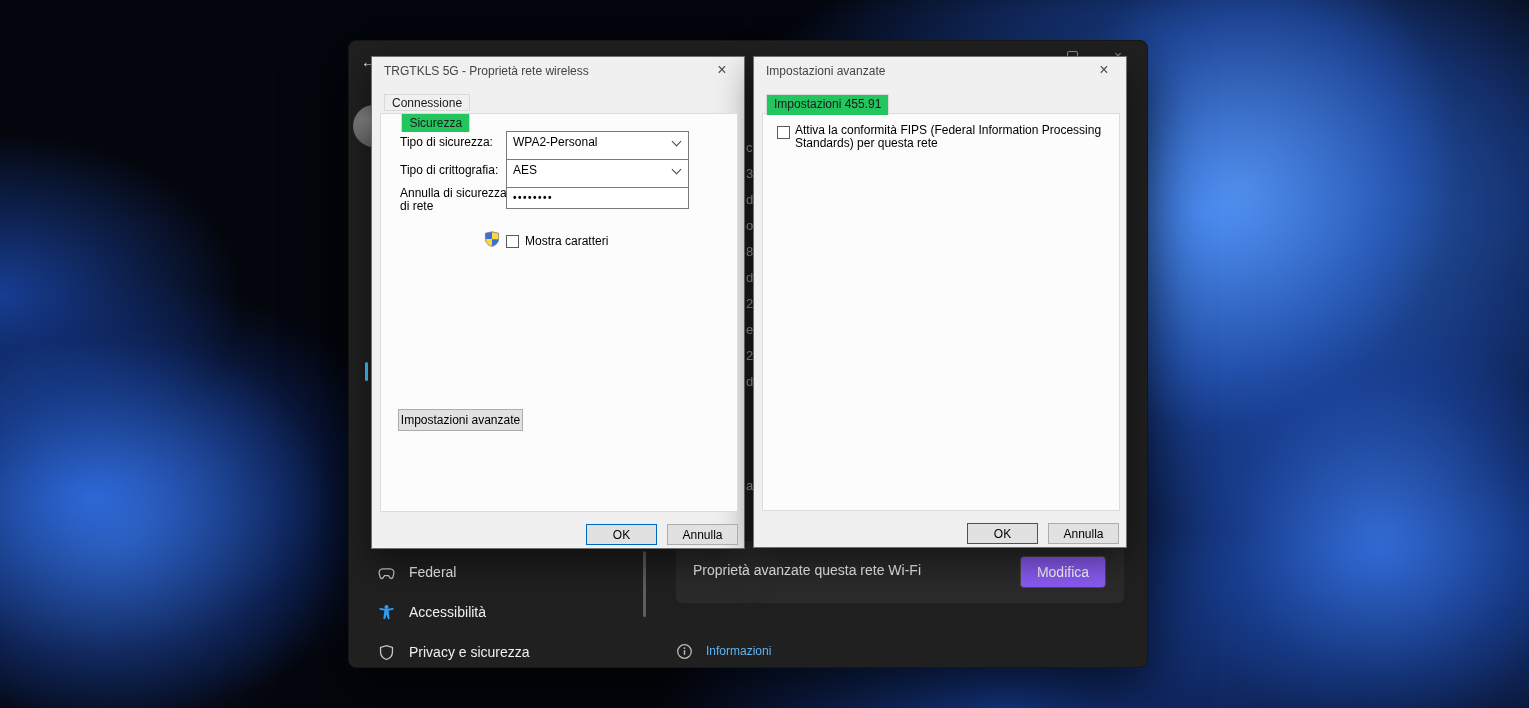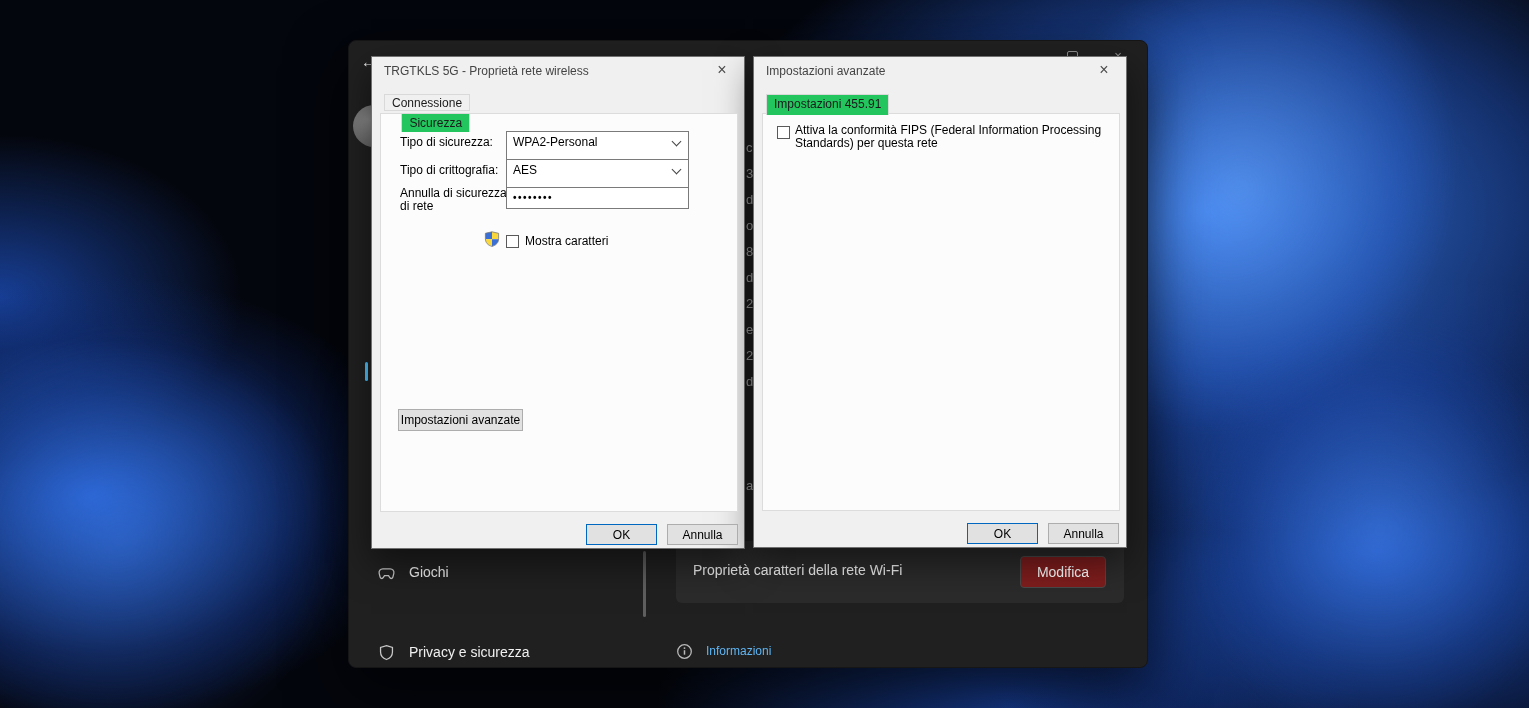--- a/index.html
+++ b/index.html
@@ -40,21 +40,21 @@
   .ctl-max-box { display:inline-block; width:9px; height:9px; border:1px solid #8f8f8f; border-radius:2px; vertical-align:middle; }
   #avatar { position:absolute; left:4px; top:64px; width:42px; height:42px; border-radius:50%;
     background:radial-gradient(circle at 35% 35%, #8a8a8a, #565656); }
   #accent-bar { position:absolute; left:16px; top:321px; width:3px; height:19px; border-radius:2px; }
   .nav { position:absolute; left:16px; width:272px; height:36px; display:flex; align-items:center;
     gap:14px; padding-left:13px; box-sizing:border-box; font-size:14px; border-radius:4px; color:#f0f0f0; }
   #nav-giochi { top:513px; } #nav-accessibilita { top:553px; } #nav-privacy { top:593px; }
   #scrollbar { position:absolute; left:294px; top:510px; width:3px; height:66px; background:#5f5f5f; border-radius:2px; }
   #wifi-card { position:absolute; left:327px; top:500px; width:448px; height:62px; background:#2b2b2b; border-radius:6px; }
   #wifi-card-label { position:absolute; left:17px; top:21px; font-size:14px; color:#f0f0f0; }
-  #btn-modifica { position:absolute; right:18px; top:15px; width:86px; height:32px; background:#7f1d1d;
+  #btn-modifica { position:absolute; right:18px; top:15px; width:86px; height:32px; background:#8b5cf6;
     border:1px solid #4a4a4a; border-radius:4px; color:#fff; font-size:14px; font-family:inherit; }
   #info-row { position:absolute; left:327px; top:596px; height:28px; display:flex; align-items:center; gap:13px; }
   #info-label { font-size:12px; }
   #clipped-frag { position:absolute; left:397px; top:94px; width:12px; line-height:26px; font-size:13px;
     color:#ababab; white-space:pre-line; overflow:hidden; }
 
   
   .dlg { position:absolute; background:#f0f0f0; border:1px solid #707070;
     box-shadow:0 14px 34px rgba(0,0,0,.5); box-sizing:border-box; font-size:12px; color:#000; }
   #dlg-wireless { left:371px; top:56px; width:374px; height:493px; }
@@ -125,33 +125,42 @@
       <div class="ctl"><span>×</span></div>
     </div>
 
     <div id="avatar"></div>
     <div id="accent-bar" style="background:#4cc2ff;"></div>
 
     <div class="nav" id="nav-giochi">
       <svg width="17" height="17" viewBox="0 0 16 16">
           <path d="M4.5 4.5 h7 a3.5 3.5 0 0 1 3.4 4.3 l-.9 3.6 a1.6 1.6 0 0 1 -2.9 .5 L9.9 11 H6.1 l-1.2 1.9 a1.6 1.6 0 0 1 -2.9 -.5 l-.9 -3.6 A3.5 3.5 0 0 1 4.5 4.5 Z" fill="none" stroke="#c7c7c7" stroke-width="1.2"></path>
         </svg>
-      <span>Giochi</span>
+      <span>Federal</span>
+    </div>
+    <div class="nav" id="nav-accessibilita">
+      <svg width="17" height="17" viewBox="0 0 16 16">
+          <g fill="#2f9cf4">
+            <circle cx="8" cy="2.8" r="1.9"></circle>
+            <path d="M1.8 5.4 a.9 .9 0 0 1 .5 -1.7 c3.8 1 7.6 1 11.4 0 a.9 .9 0 0 1 .5 1.7 c-1.6 .45 -3.1 .7 -4.2 .8 l.9 7.2 a.9 .9 0 0 1 -1.75 .35 L8 10.2 l-1.15 3.55 a.9 .9 0 0 1 -1.75 -.35 l.9 -7.2 c-1.1 -.1 -2.6 -.35 -4.2 -.8 Z"></path>
+          </g>
+        </svg>
+      <span>Accessibilità</span>
     </div>
     <div class="nav" id="nav-privacy">
       <svg width="17" height="17" viewBox="0 0 16 16">
           <path d="M8 1.6 L13.6 3.2 V7.6 C13.6 11.4 11.2 13.6 8 14.6 C4.8 13.6 2.4 11.4 2.4 7.6 V3.2 Z" fill="none" stroke="#c7c7c7" stroke-width="1.2"></path>
         </svg>
       <span>Privacy e sicurezza</span>
     </div>
 
     <div id="scrollbar"></div>
 
     <div id="wifi-card">
-      <div id="wifi-card-label">Proprietà caratteri della rete Wi-Fi</div>
+      <div id="wifi-card-label">Proprietà avanzate questa rete Wi-Fi</div>
       <button id="btn-modifica">Modifica</button>
     </div>
 
     <div id="info-row">
       <svg width="17" height="17" viewBox="0 0 16 16">
           <circle cx="8" cy="8" r="6.4" fill="none" stroke="#b9b9b9" stroke-width="1.2"></circle>
           <rect x="7.3" y="6.8" width="1.4" height="4.2" fill="#b9b9b9"></rect>
           <circle cx="8" cy="4.8" r=".9" fill="#b9b9b9"></circle>
         </svg>
       <span id="info-label" style="color:#5fb4f2;">Informazioni</span>

